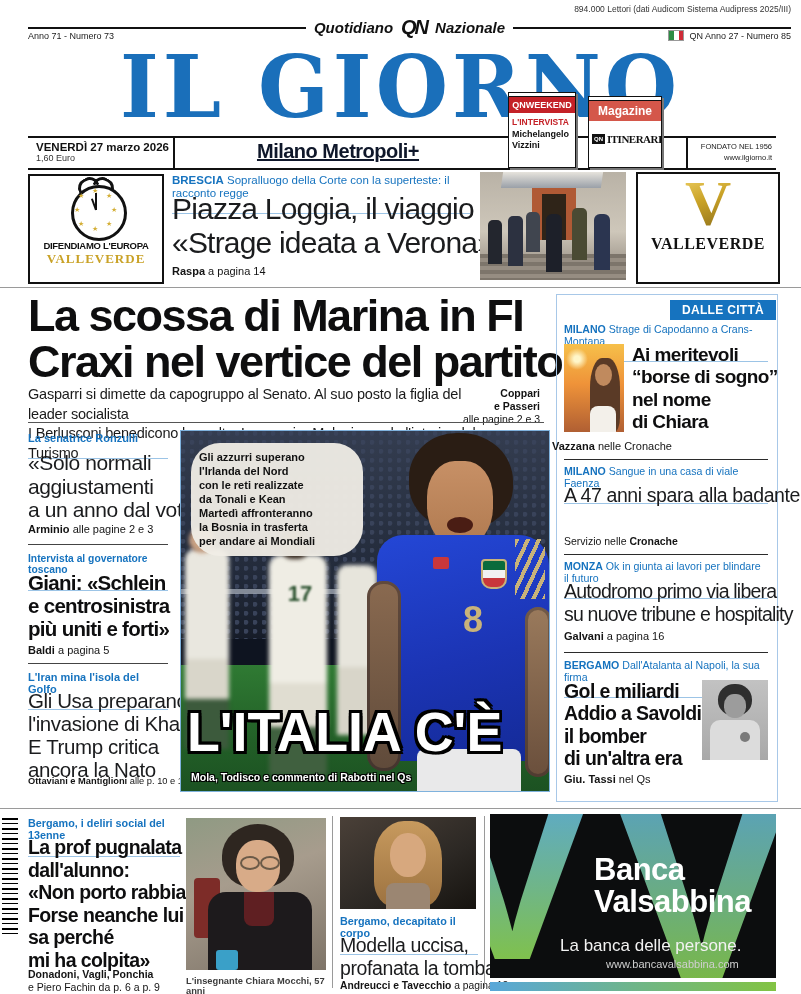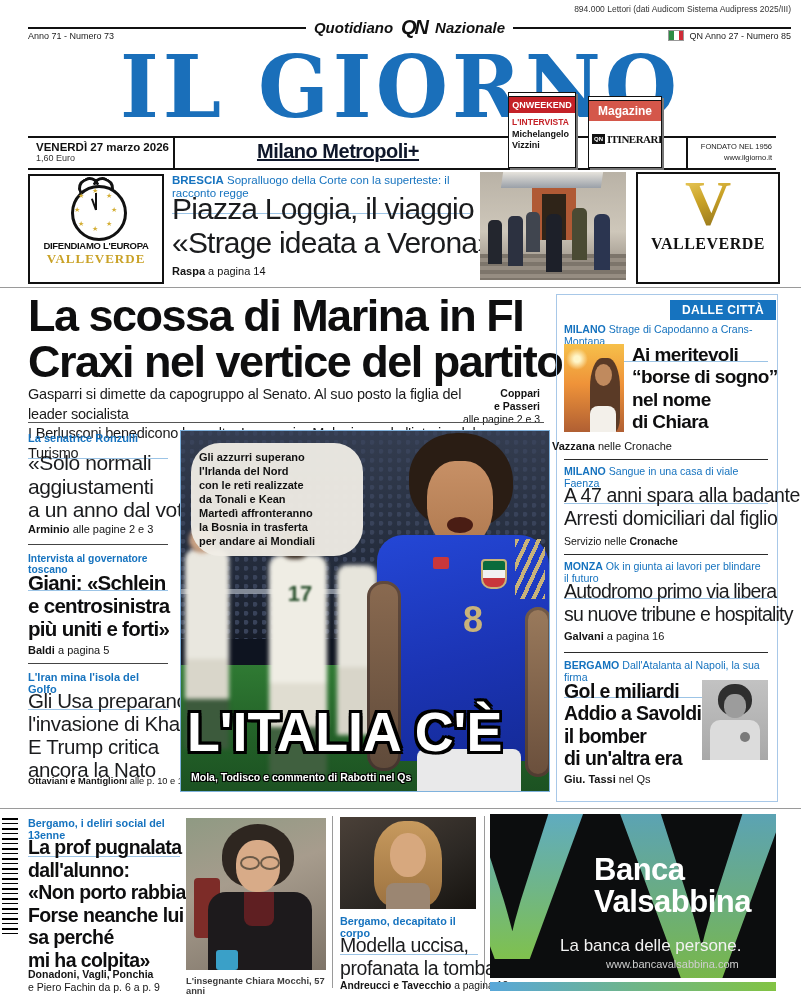--- a/index.html
+++ b/index.html
@@ -254,21 +254,20 @@
     <span>nelle Cronache</span>
   </div>
   <div class="railrule" style="top:459px;left:564px;width:204px;"></div>
 
   <div class="abs kick" style="top:466px;left:564px;width:204px;font-size:10.6px;">
     <b>MILANO</b>
     <span>Sangue in una casa di viale Faenza</span>
   </div>
   <div class="abs hl" style="top:484px;left:564px;font-size:19.5px;line-height:1.18;">
     <div>A 47 anni spara alla badante</div>
-    <div>Arresti domiciliari dal figlio</div>
   </div>
   <div class="abs byl" style="top:535px;left:564px;font-size:10.5px;">
     <span>Servizio</span>
     <span>nelle</span> <b>Cronache</b>
   </div>
   <div class="railrule" style="top:554px;left:564px;width:204px;"></div>
 
   <div class="abs kick" style="top:561px;left:564px;width:204px;font-size:10.6px;">
     <b>MONZA</b>
     <span>Ok in giunta ai lavori per blindare il futuro</span>

